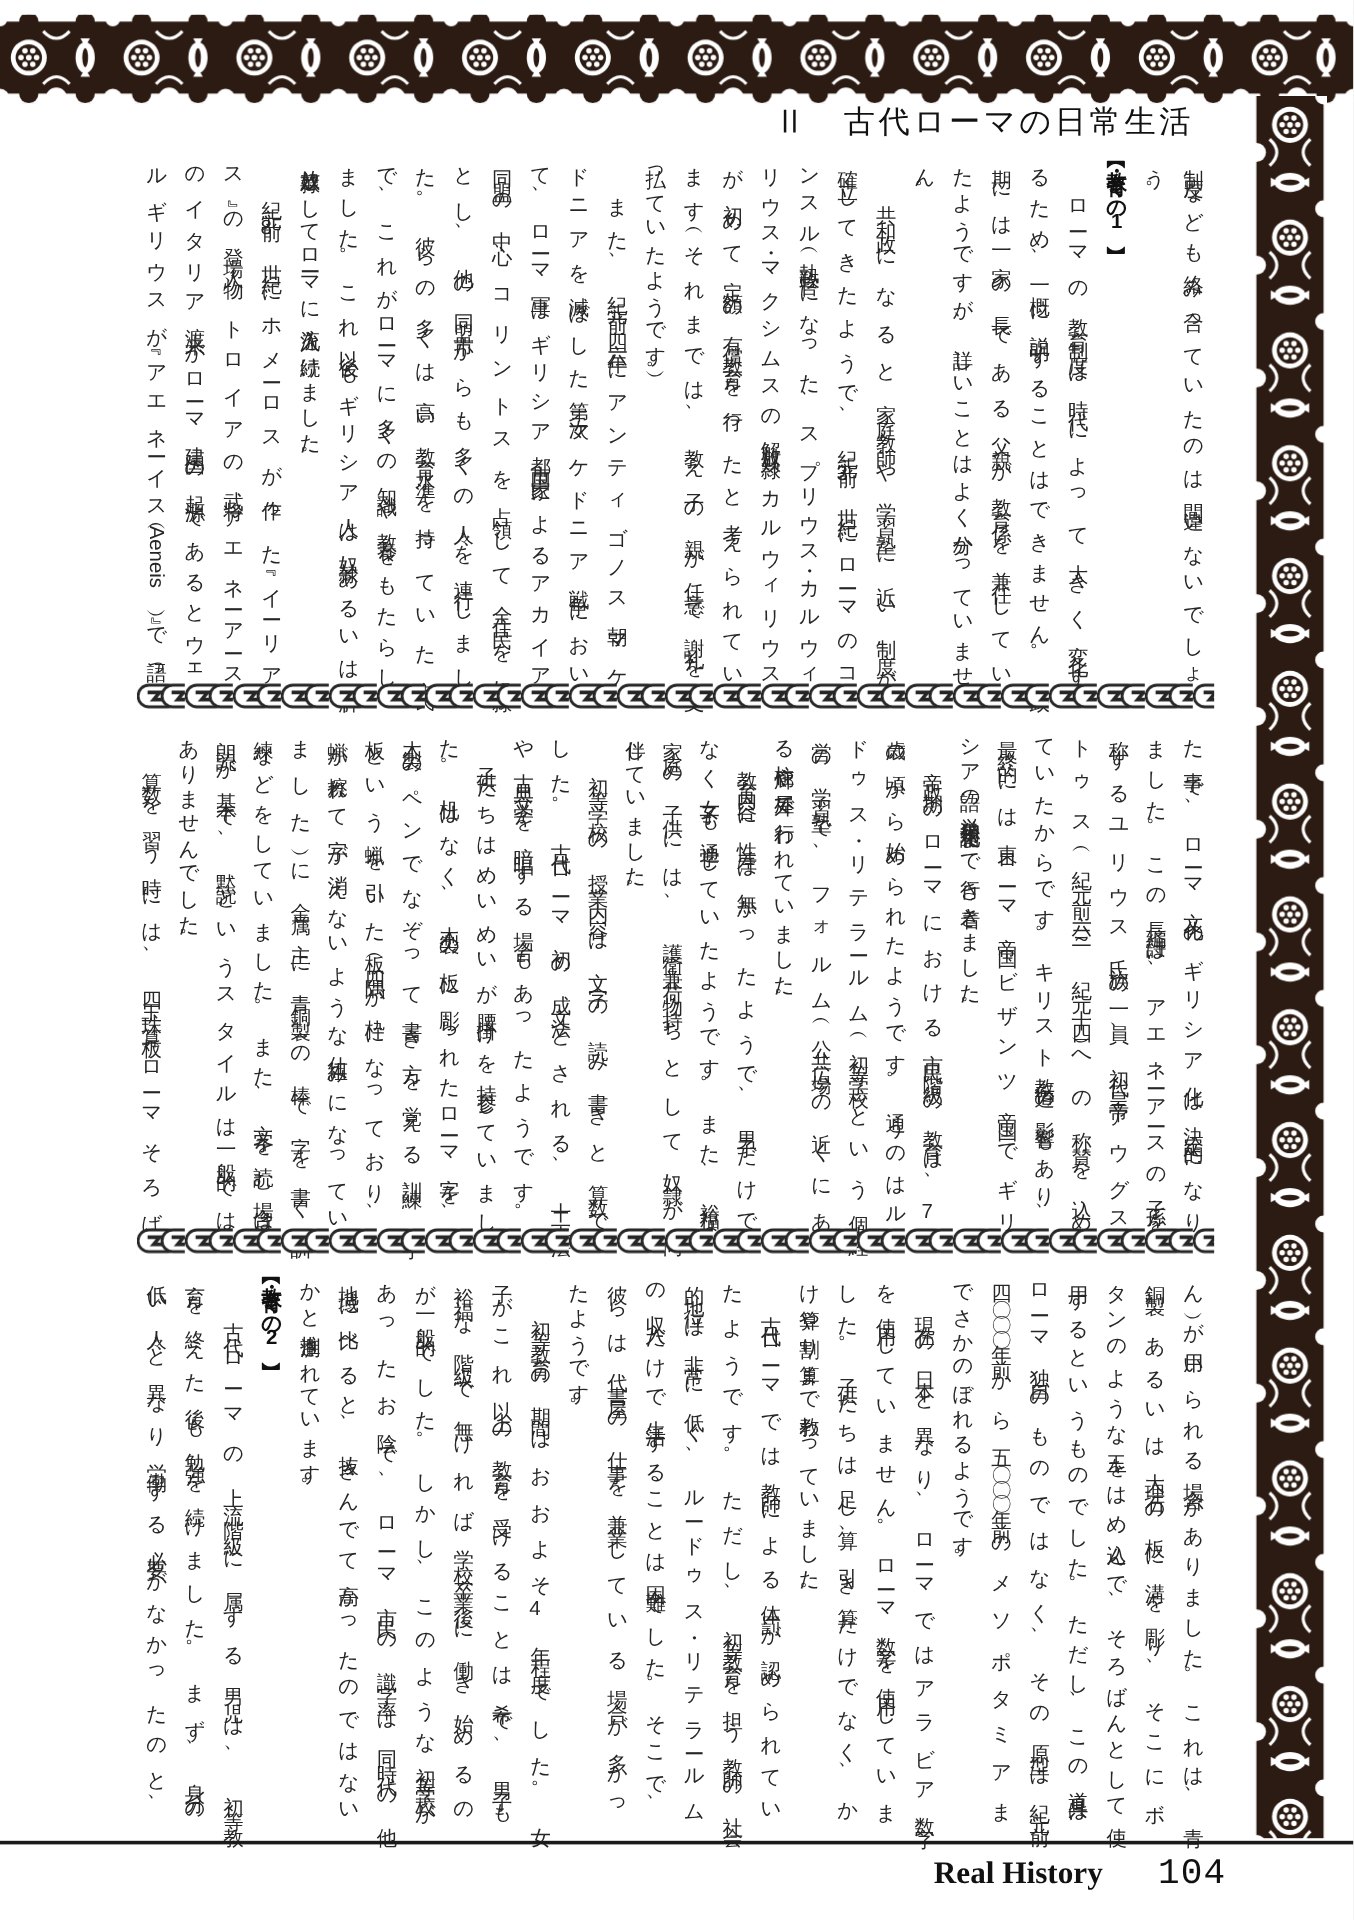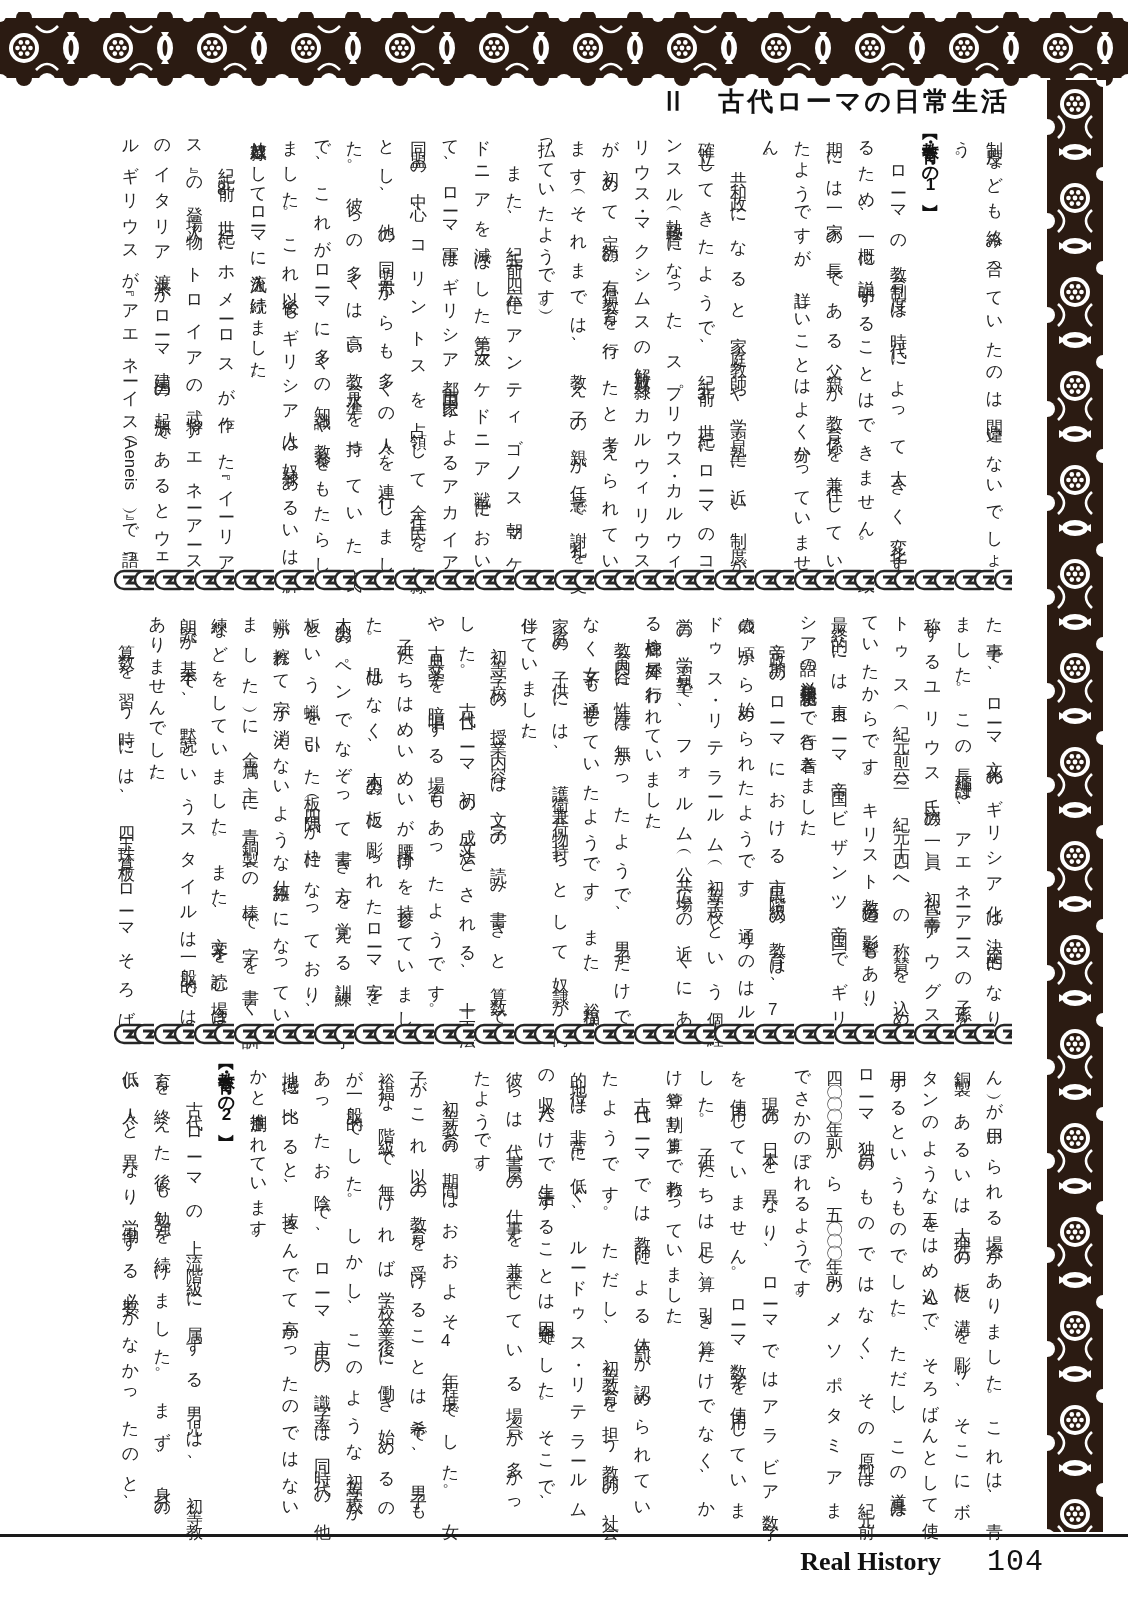--- a/index.html
+++ b/index.html
@@ -23,23 +23,23 @@
   .w{fill:#ffffff;}
   .ws{stroke:#ffffff;stroke-width:2.6;fill:none;}
   .chain{position:absolute;left:114px;width:898px;height:28px;}
   .d1{top:566px;}
   .d2{top:1020px;}
   .cl{fill:#ffffff;stroke:var(--ink);stroke-width:2.4;}
   .cs{stroke:var(--ink);stroke-width:3;fill:none;}
 
   
   .chapter{
-    position:absolute;top:84px;right:118px;margin:0;
+    position:absolute;top:84px;right:133px;margin:0;
     font-family:"Liberation Serif",serif;
-    font-weight:700;font-size:26px;letter-spacing:3px;
+    font-weight:400;font-size:26px;letter-spacing:3px;
     color:#111;white-space:nowrap;
   }
 
   
   .vtext{
     position:absolute;right:118px;
     writing-mode:vertical-rl;
     -webkit-writing-mode:vertical-rl;
     text-orientation:mixed;
     font-size:17px;
@@ -49,21 +49,21 @@
   .s2{top:604px;height:414px;width:900px;line-height:31px;}
   .s3{top:1058px;height:452px;width:898px;line-height:32px;}
   .vcol{letter-spacing:1.6px;}
   .vcol.fill{letter-spacing:0;text-align:justify;text-align-last:justify;height:100%;}
   .vcol-heading{font-weight:700;letter-spacing:1.6px;color:#111;}
   .tcu{text-combine-upright:all;-webkit-text-combine:horizontal;}
 
   
   .footer-rule{position:absolute;left:0;top:1534px;width:1128px;height:3px;background:#1a1a1a;}
   .footer{
-    position:absolute;top:1545px;right:84px;
+    position:absolute;top:1545px;right:106px;
     display:flex;align-items:baseline;gap:46px;
     font-family:"Liberation Serif",serif;
   }
   .book{font-weight:700;font-size:26px;color:#111;}
   .pnum{font-size:30px;color:#111;letter-spacing:1px;font-family:Liberation Mono, monospace;}
 </style>
 </head>
 <body>
 
 <div class="page">

